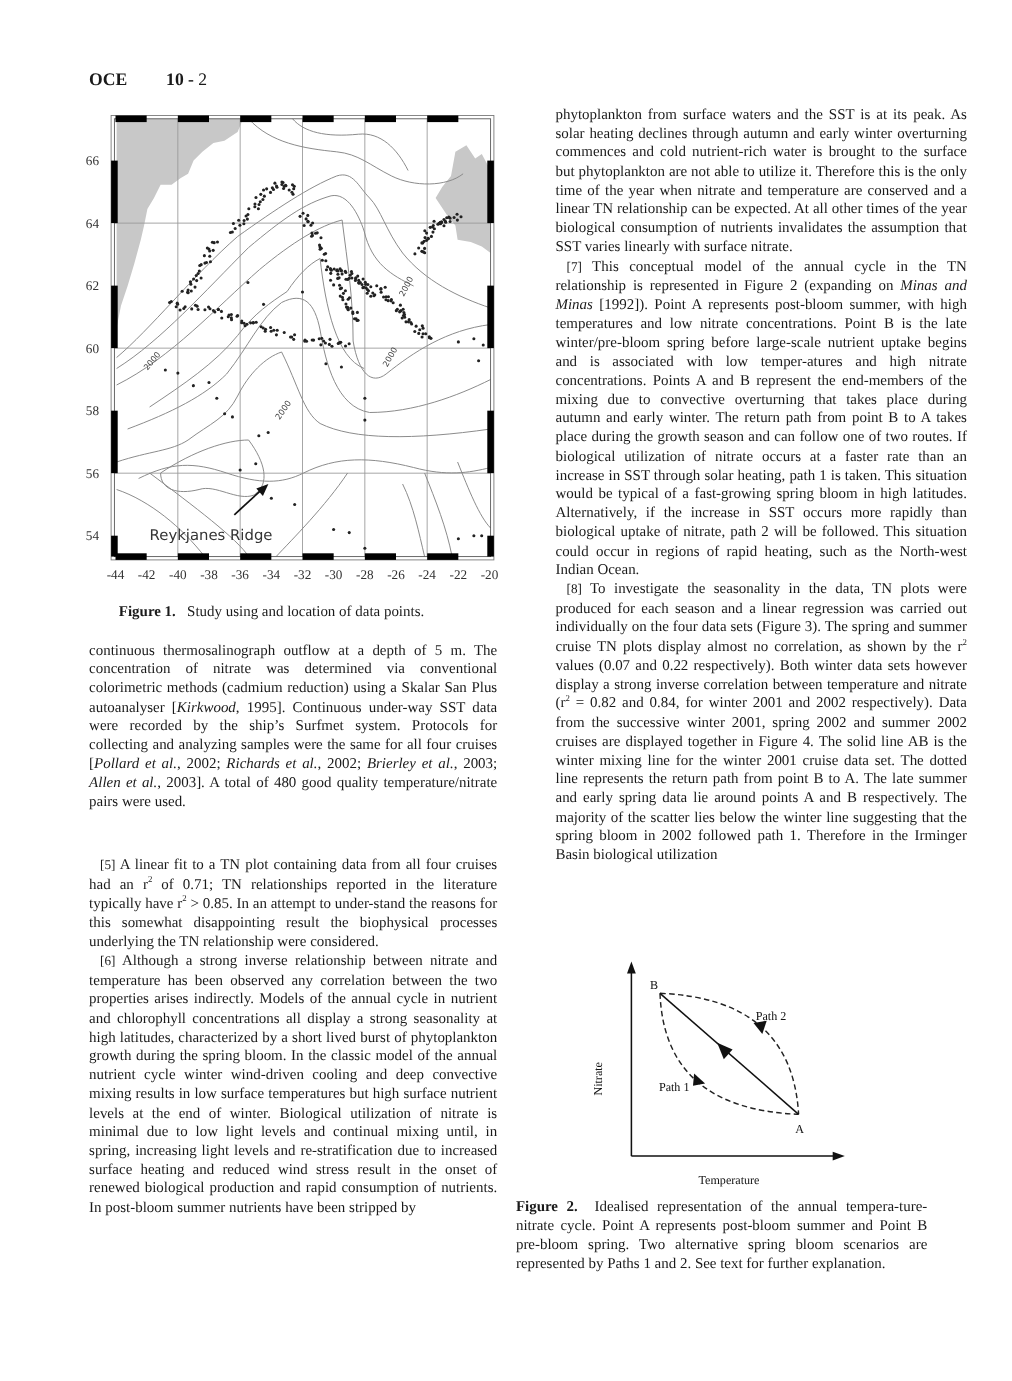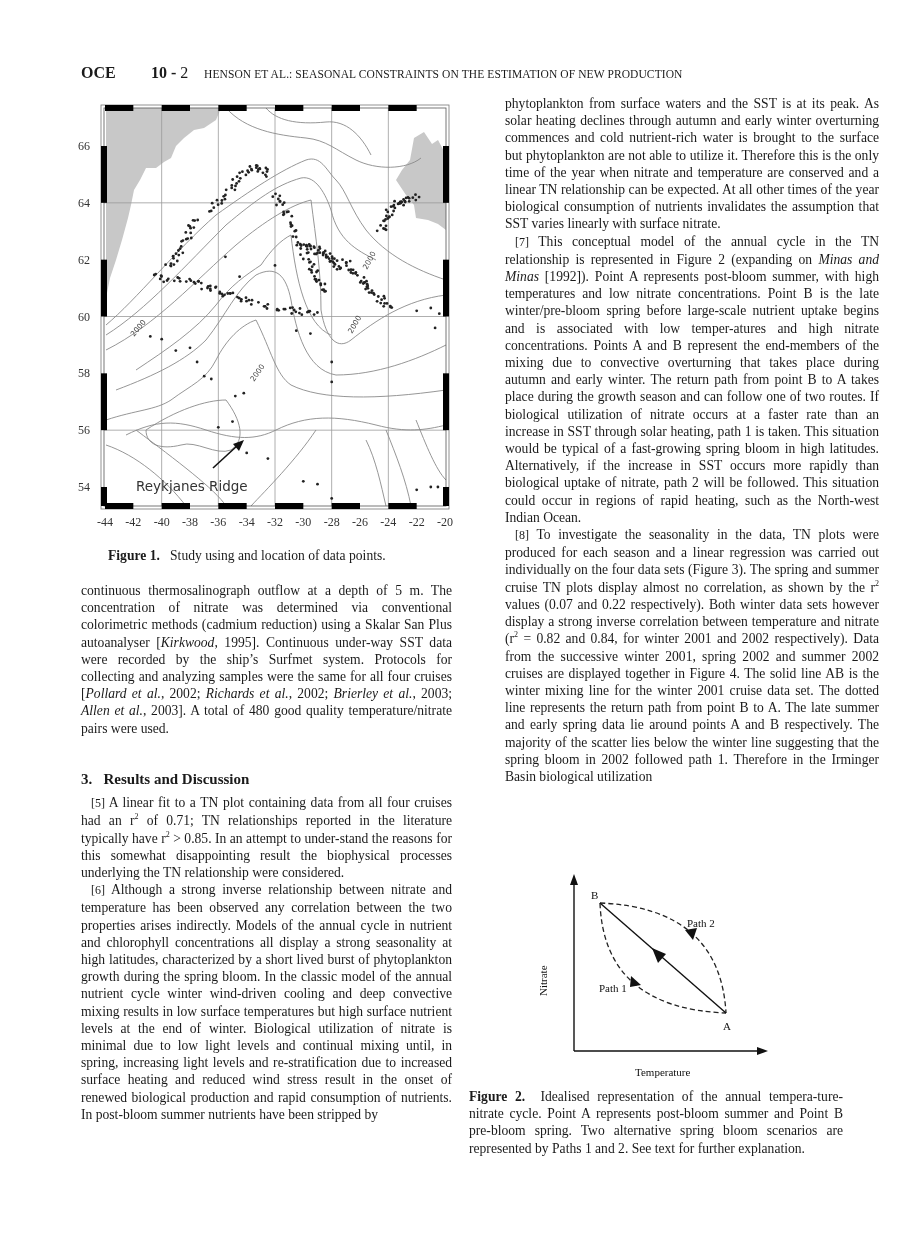--- a/index.html
+++ b/index.html
@@ -25,21 +25,20 @@
 
   #map-wrap { position: absolute; left: 76px; top: 100px; width: 384px; height: 438px; text-align: right; }
   #fig2-wrap { position: absolute; left: 530px; top: 868px; width: 240px; height: 212px; }
 </style>
 </head>
 <body>
 
 <div class="header">
   <span class="journal">OCE</span>
   <span class="pagenum"><b>10 -</b><span> 2</span></span>
-  <span class="runtitle">HENSON ET AL.: SEASONAL CONSTRAINTS ON THE ESTIMATION OF NEW PRODUCTION</span>
 </div>
 
 <div id="map-wrap">
   <svg id="map-svg" width="384" height="438" viewBox="0 0 384 438" xmlns="http://www.w3.org/2000/svg">
     <g id="map-land">
         <path d="M30,8 L145,8 L140,20 L128,28 L118,30 L108,38 L100,46 L95,58 L88,62 L80,68 L70,68 L64,80 L58,90 L55,105 L52,118 L46,140 L40,160 L34,178 L30,198 Z" fill="#c8c8c8"></path>
         <path d="M338,38 L348,32 L356,44 L362,40 L370,55 L370,130 L362,124 L352,120 L340,118 L338,105 L330,95 L320,80 L326,70 L334,60 Z" fill="#c8c8c8"></path>
       </g>
     <g id="map-grid">
         <line x1="85.66666666666666" y1="8" x2="85.66666666666666" y2="406" stroke="#9a9a9a" stroke-width="0.8"></line>
@@ -485,21 +484,20 @@
 
 <div class="caption" style="position:absolute; left:108px; top:547px; width:360px; white-space:nowrap;">
   <b>Figure 1.</b>&nbsp;&nbsp;&nbsp;<span>Study using and location of data points.</span>
 </div>
 
 <div class="col left-col" style="top:582px;">
   <p><span>continuous thermosalinograph outflow at a depth of 5 m. The concentration of nitrate was determined via conventional colorimetric methods (cadmium reduction) using a Skalar San Plus autoanalyser [</span><i>Kirkwood</i><span>, 1995]. Continuous under-way SST data were recorded by the ship’s Surfmet system. Protocols for collecting and analyzing samples were the same for all four cruises [</span><i>Pollard et al.</i><span>, 2002; </span><i>Richards et al.</i><span>, 2002; </span><i>Brierley et al.</i><span>, 2003; </span><i>Allen et al.</i><span>, 2003]. A total of 480 good quality temperature/nitrate pairs were used.</span></p>
 </div>
 
 <div class="col left-col" style="top:771px;">
-  <p class="heading">3.&nbsp;&nbsp;&nbsp;Results and Discussion</p>
   <p class="indent" style="margin-top:6px;"><span class="para-num">[5]</span><span> A linear fit to a TN plot containing data from all four cruises had an r</span><sup>2</sup><span> of 0.71; TN relationships reported in the literature typically have r</span><sup>2</sup><span> &gt; 0.85. In an attempt to under-stand the reasons for this somewhat disappointing result the biophysical processes underlying the TN relationship were considered.</span></p>
   <p class="indent"><span class="para-num">[6]</span><span> Although a strong inverse relationship between nitrate and temperature has been observed any correlation between the two properties arises indirectly. Models of the annual cycle in nutrient and chlorophyll concentrations all display a strong seasonality at high latitudes, characterized by a short lived burst of phytoplankton growth during the spring bloom. In the classic model of the annual nutrient cycle winter wind-driven cooling and deep convective mixing results in low surface temperatures but high surface nutrient levels at the end of winter. Biological utilization of nitrate is minimal due to low light levels and continual mixing until, in spring, increasing light levels and re-stratification due to increased surface heating and reduced wind stress result in the onset of renewed biological production and rapid consumption of nutrients. In post-bloom summer nutrients have been stripped by</span></p>
 </div>
 
 <div class="col right-col" style="top:95px;">
   <p>phytoplankton from surface waters and the SST is at its peak. As solar heating declines through autumn and early winter overturning commences and cold nutrient-rich water is brought to the surface but phytoplankton are not able to utilize it. Therefore this is the only time of the year when nitrate and temperature are conserved and a linear TN relationship can be expected. At all other times of the year biological consumption of nutrients invalidates the assumption that SST varies linearly with surface nitrate.</p>
   <p class="indent"><span class="para-num">[7]</span><span> This conceptual model of the annual cycle in the TN relationship is represented in Figure 2 (expanding on </span><i>Minas and Minas</i><span> [1992]). Point A represents post-bloom summer, with high temperatures and low nitrate concentrations. Point B is the late winter/pre-bloom spring before large-scale nutrient uptake begins and is associated with low temper-atures and high nitrate concentrations. Points A and B represent the end-members of the mixing due to convective overturning that takes place during autumn and early winter. The return path from point B to A takes place during the growth season and can follow one of two routes. If biological utilization of nitrate occurs at a faster rate than an increase in SST through solar heating, path 1 is taken. This situation would be typical of a fast-growing spring bloom in high latitudes. Alternatively, if the increase in SST occurs more rapidly than biological uptake of nitrate, path 2 will be followed. This situation could occur in regions of rapid heating, such as the North-west Indian Ocean.</span></p>
   <p class="indent"><span class="para-num">[8]</span><span> To investigate the seasonality in the data, TN plots were produced for each season and a linear regression was carried out individually on the four data sets (Figure 3). The spring and summer cruise TN plots display almost no correlation, as shown by the r</span><sup>2</sup><span> values (0.07 and 0.22 respectively). Both winter data sets however display a strong inverse correlation between temperature and nitrate (r</span><sup>2</sup><span> = 0.82 and 0.84, for winter 2001 and 2002 respectively). Data from the successive winter 2001, spring 2002 and summer 2002 cruises are displayed together in Figure 4. The solid line AB is the winter mixing line for the winter 2001 cruise data set. The dotted line represents the return path from point B to A. The late summer and early spring data lie around points A and B respectively. The majority of the scatter lies below the winter line suggesting that the spring bloom in 2002 followed path 1. Therefore in the Irminger Basin biological utilization</span></p>
 </div>
 

